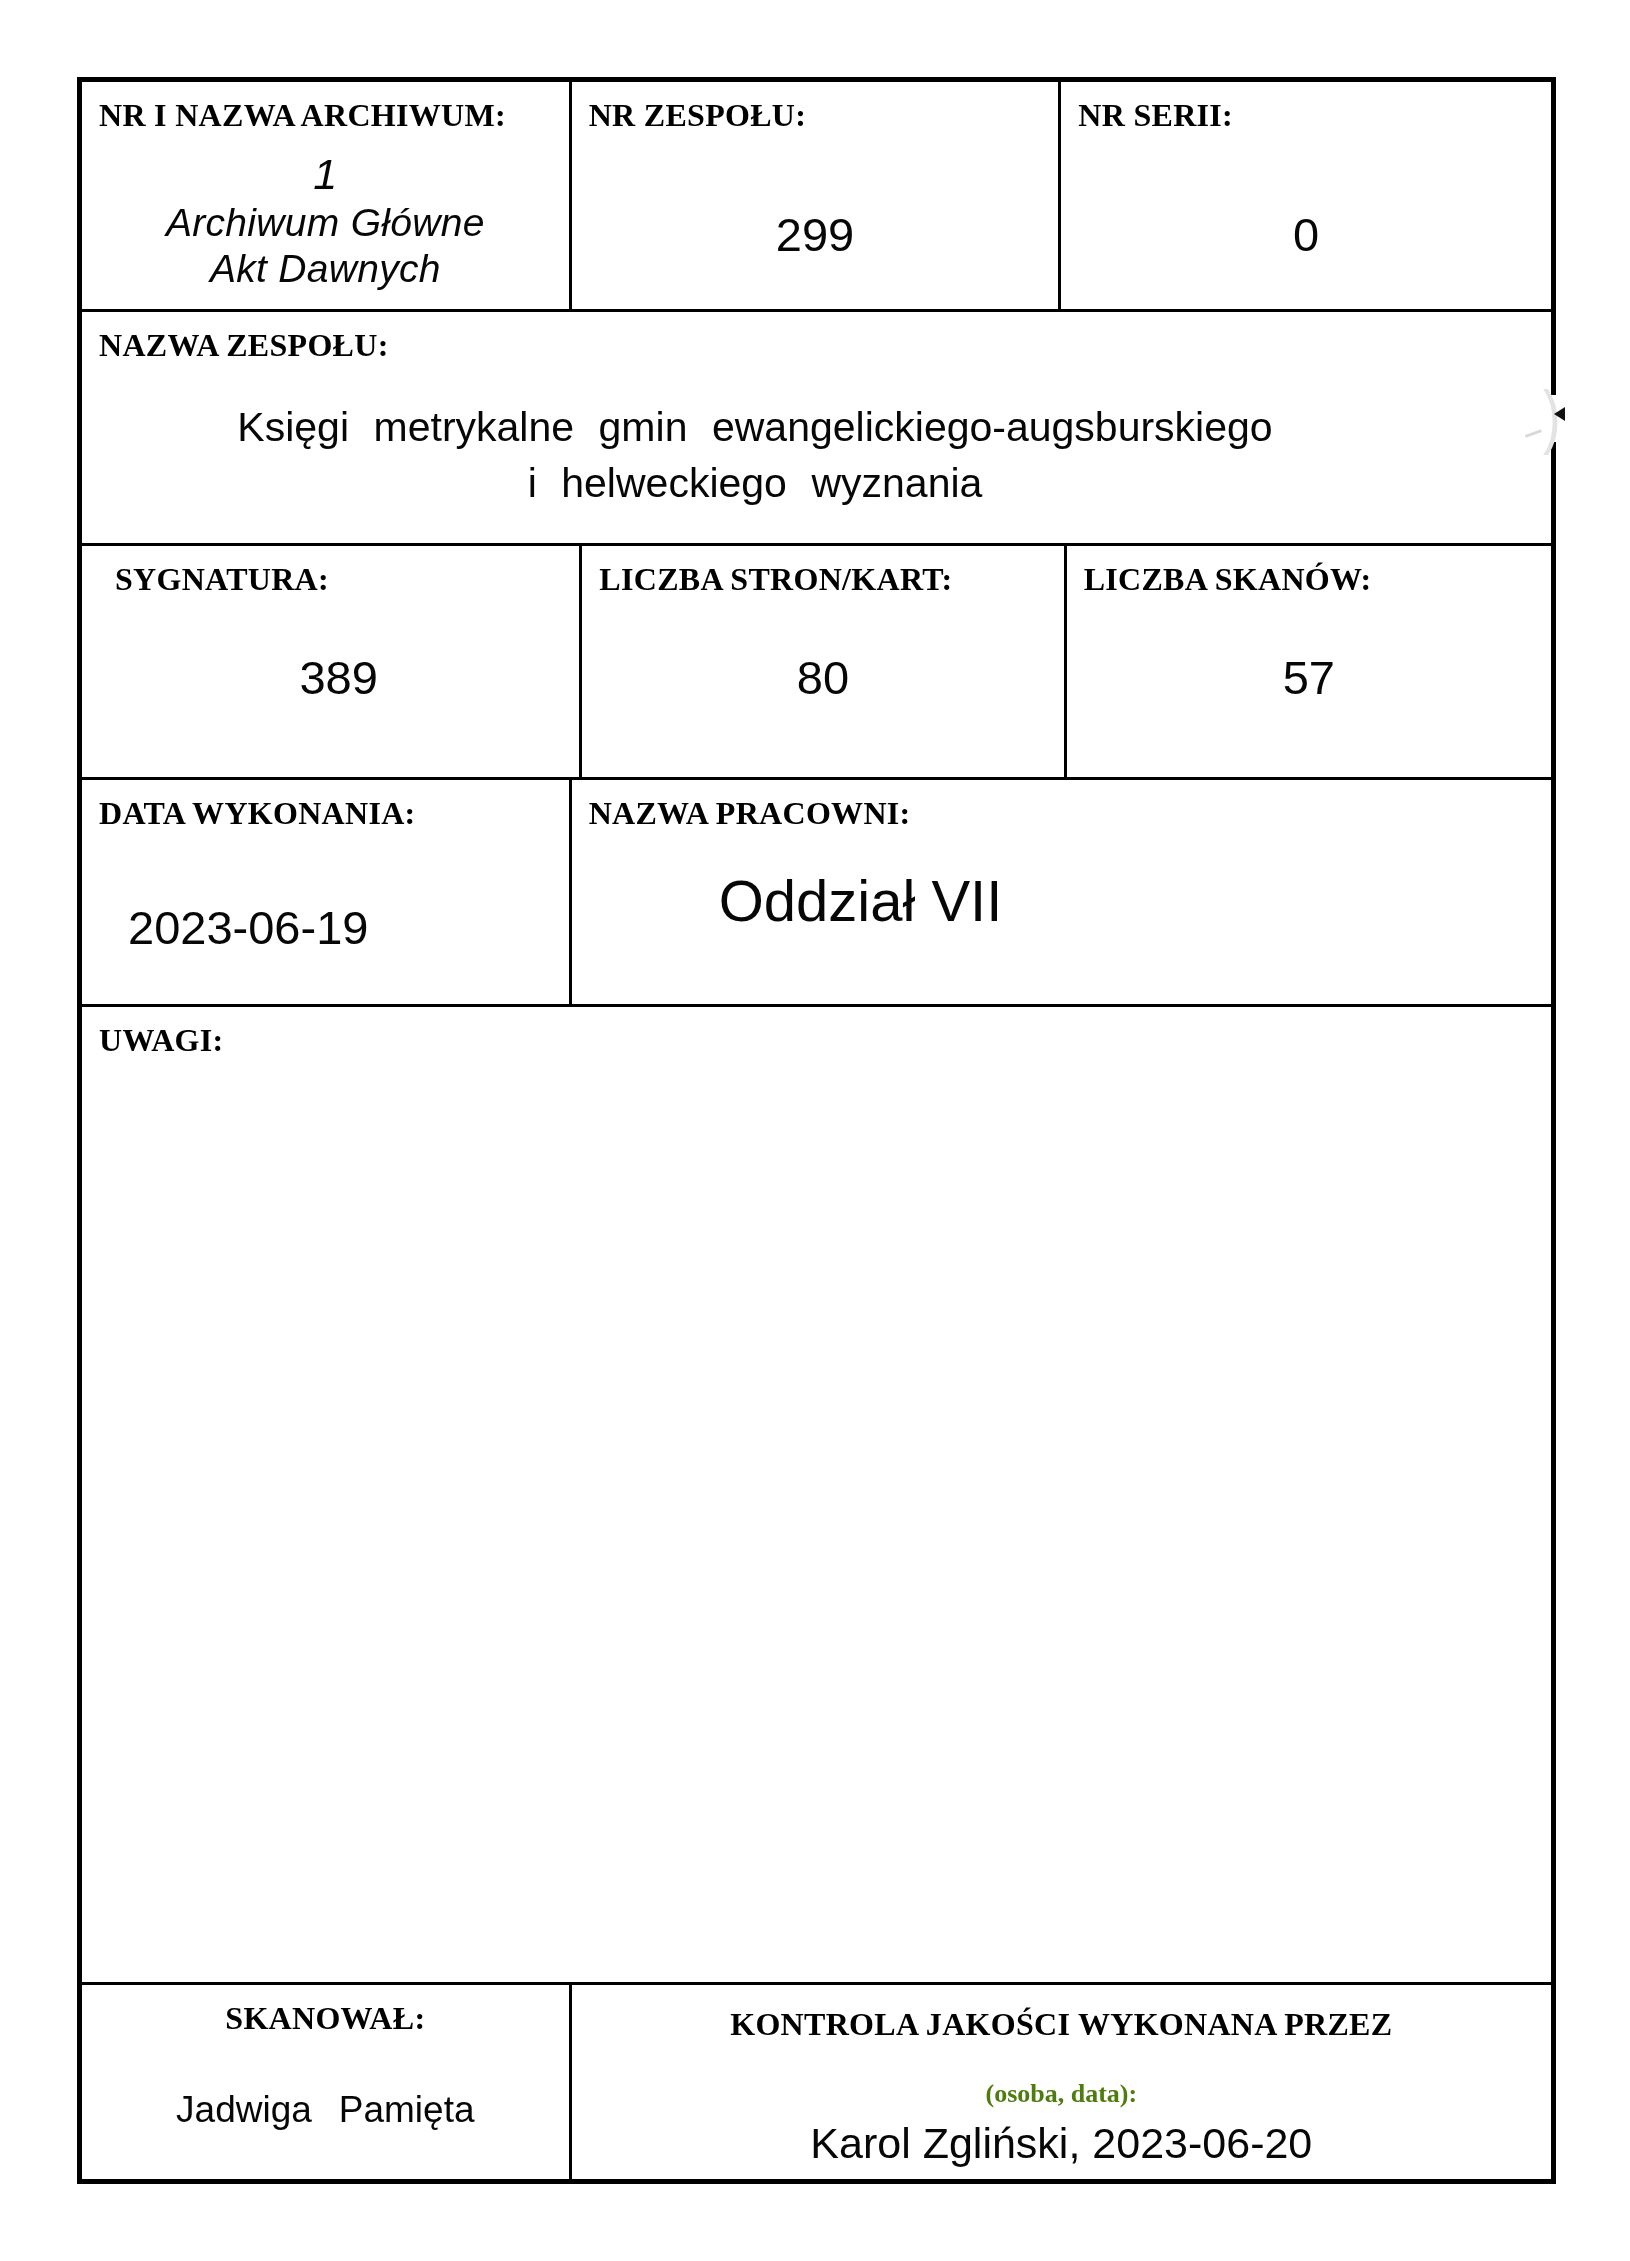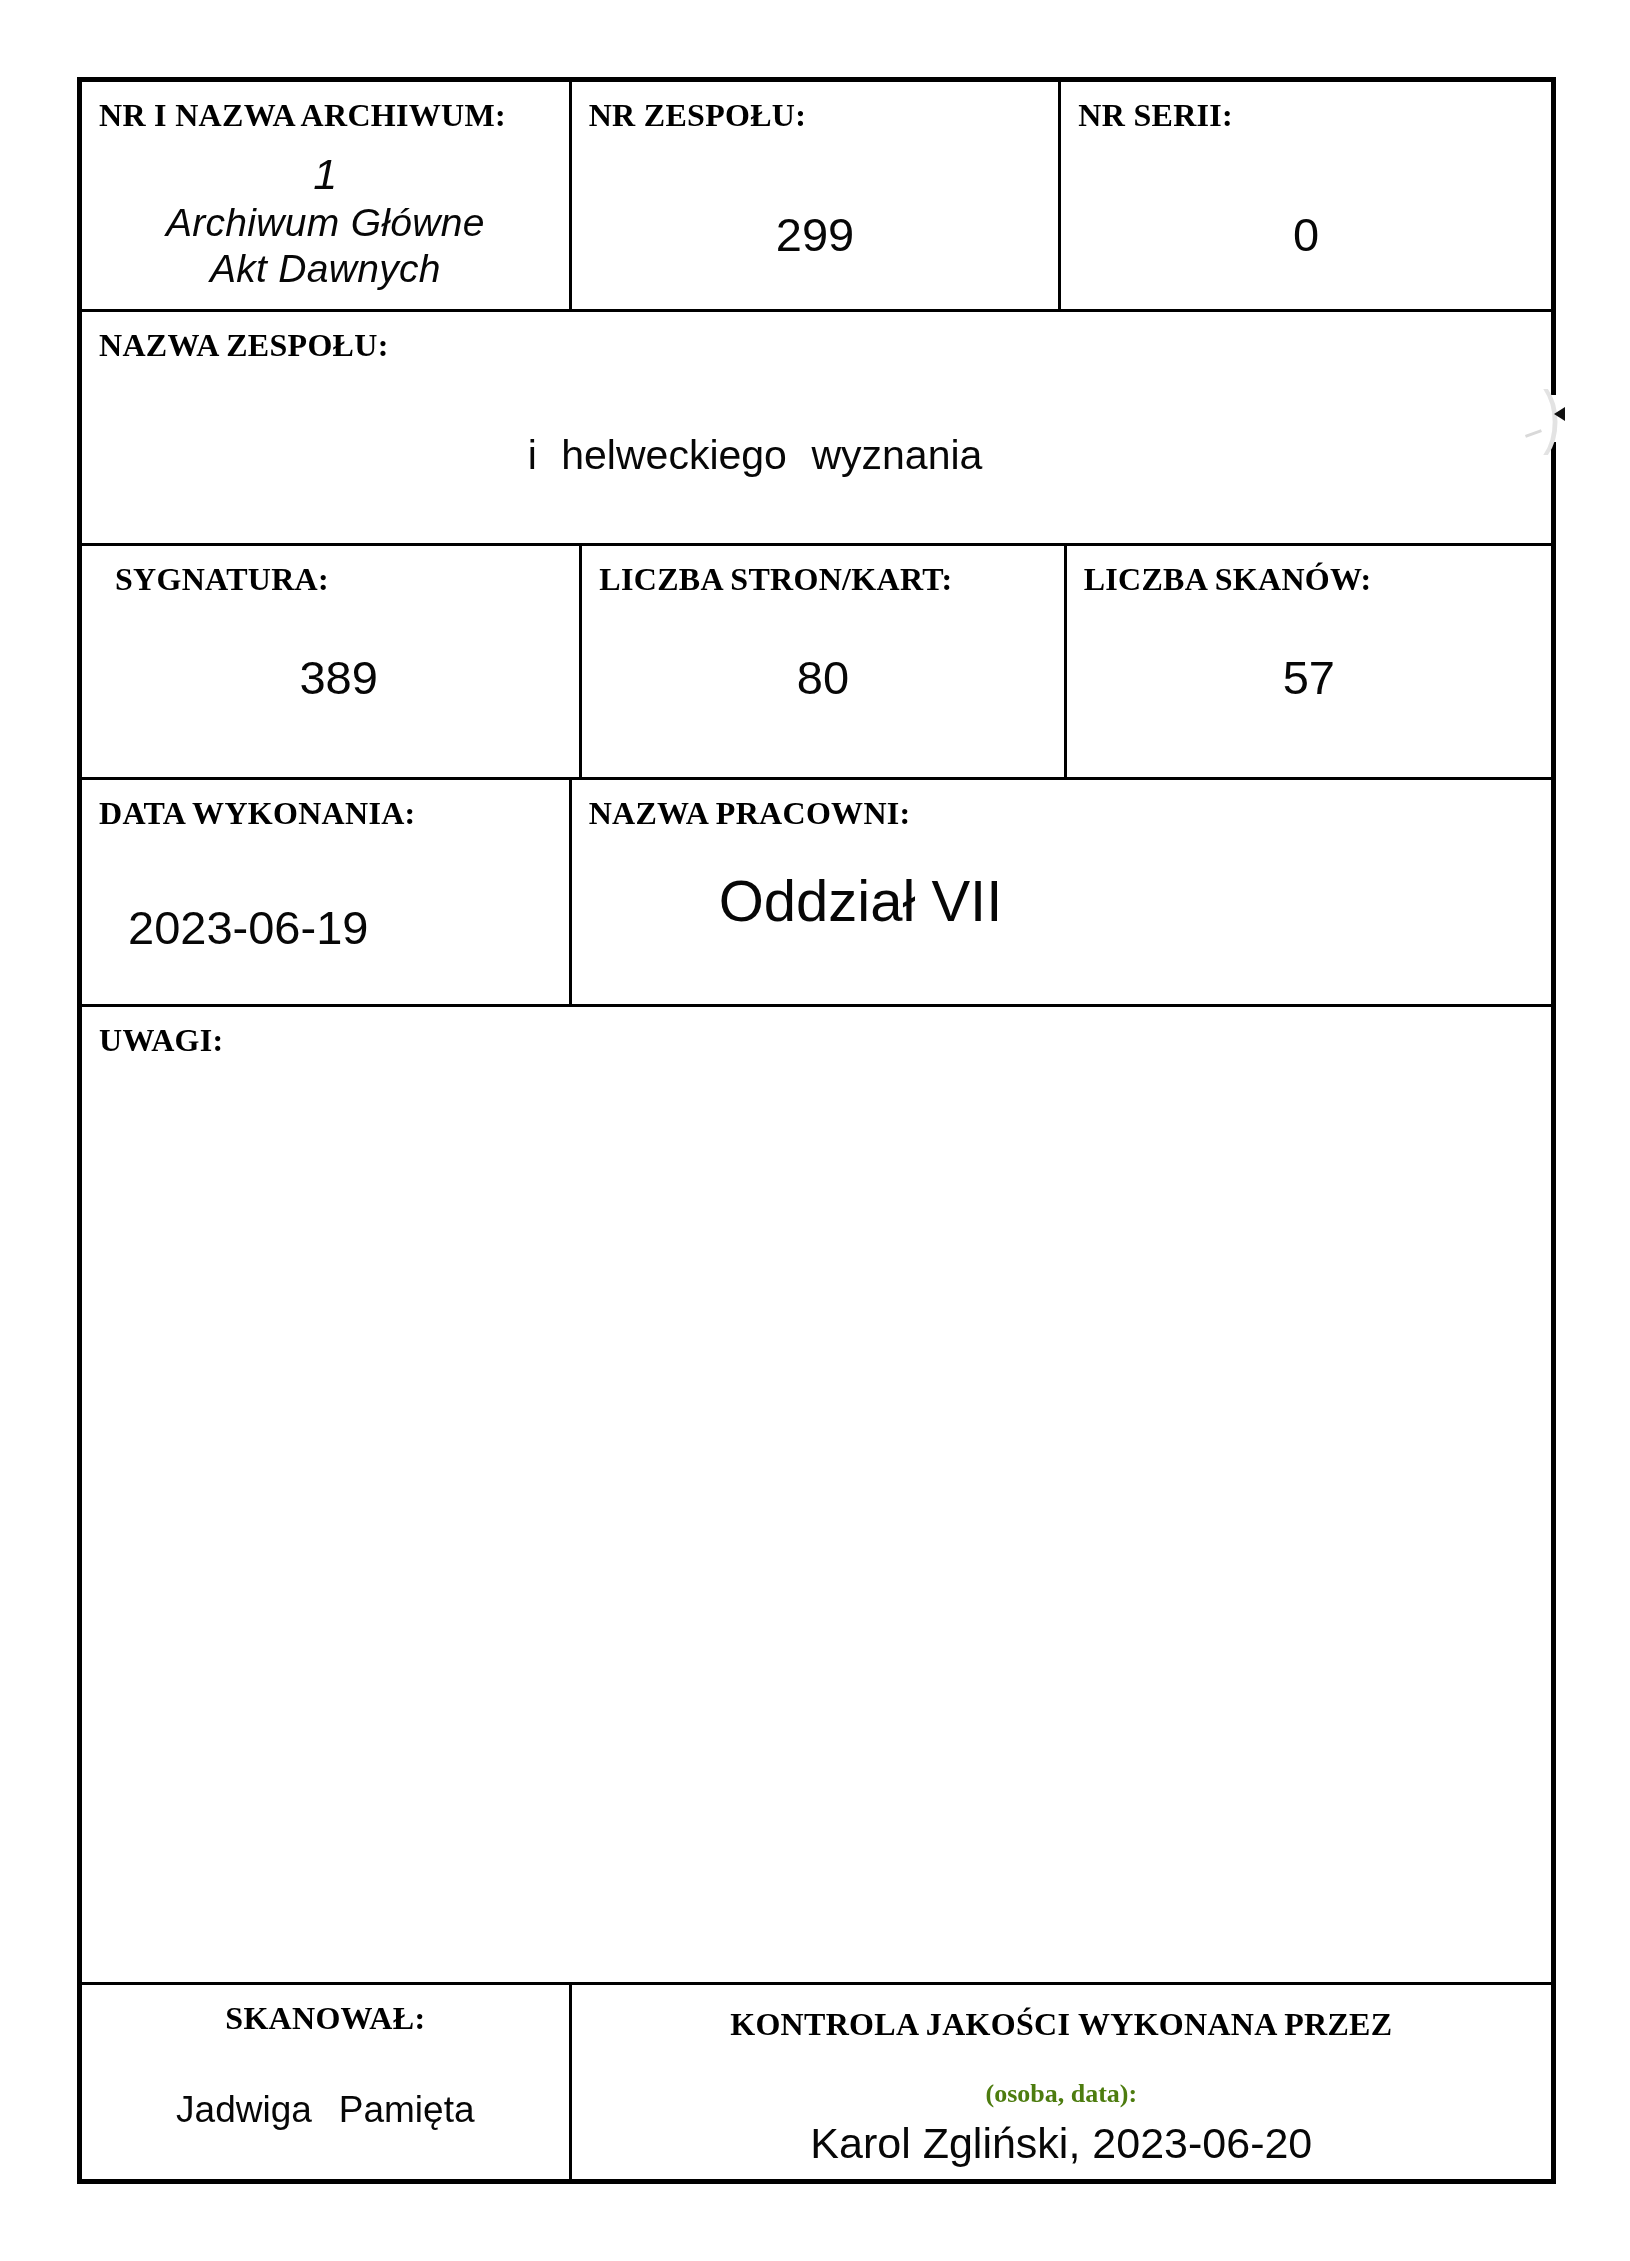--- a/index.html
+++ b/index.html
@@ -177,20 +177,21 @@
         <div class="vwrap vwrap-number">
           <div class="val val-big-number">0</div>
         </div>
       </div>
     </div>
 
     <div class="row row-2">
       <div class="cell w-full">
         <div class="lbl">NAZWA ZESPOŁU:</div>
         <div class="vwrap vwrap-fonds">
+          <div class="val val-fonds">Księgi metrykalne gmin ewangelickiego-augsburskiego</div>
           <div class="val val-fonds">i helweckiego wyznania</div>
         </div>
       </div>
     </div>
 
     <div class="row row-3">
       <div class="cell w-third">
         <div class="lbl">SYGNATURA:</div>
         <div class="vwrap vwrap-mid">
           <div class="val val-big-number">389</div>

